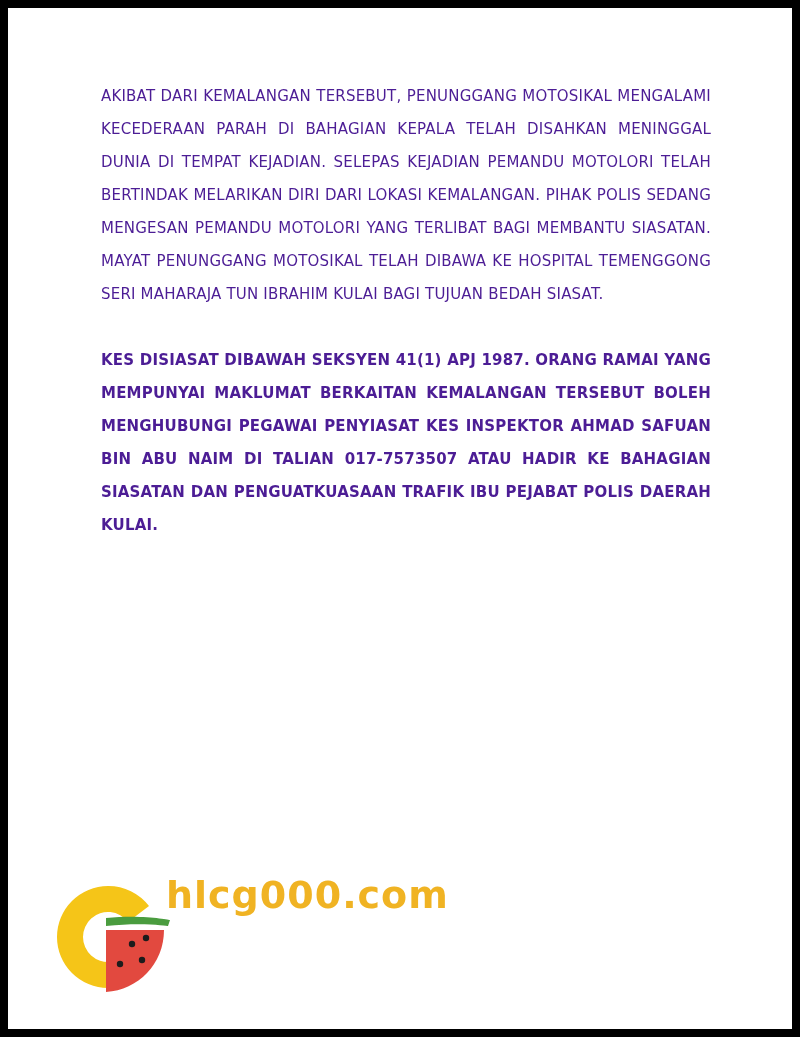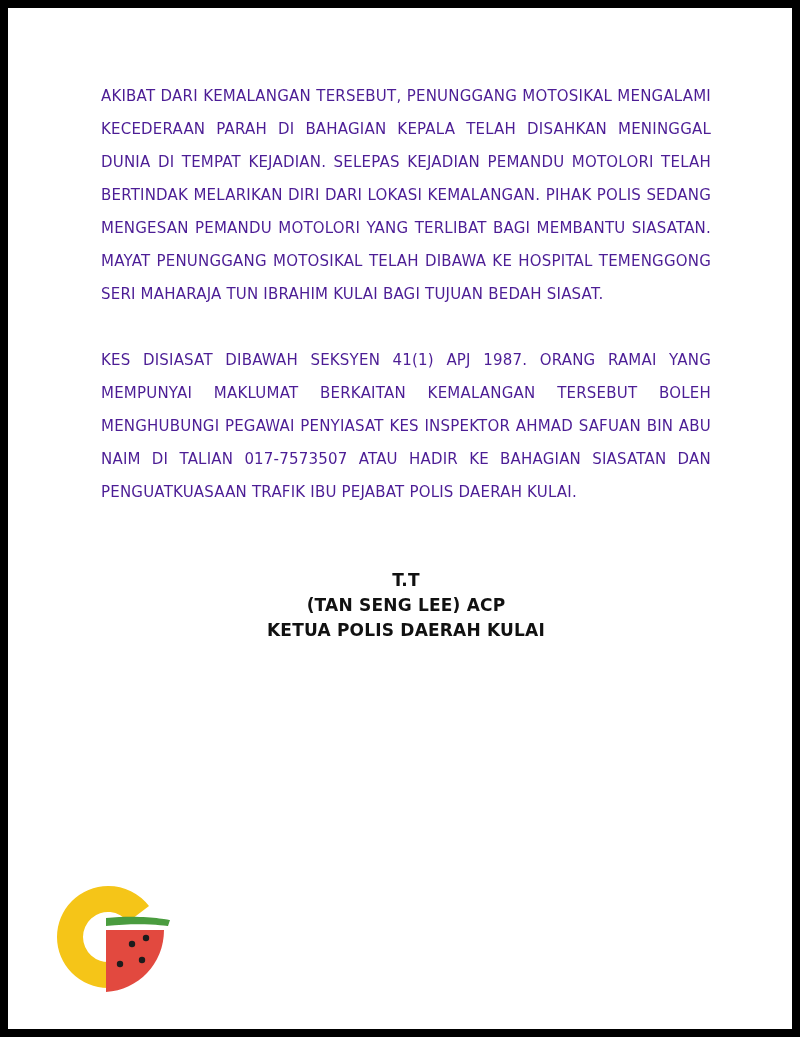--- a/index.html
+++ b/index.html
@@ -33,20 +33,21 @@
     line-height: 33px;
     color: #4c1d95;
     text-align: justify;
     text-align-last: left;
     letter-spacing: 0.2px;
     margin: 0 0 33px 0;
     font-weight: 400;
   }
   .para:last-of-type {
     margin-bottom: 0;
+    font-weight: bold;
   }
   .signature {
     position: absolute;
     left: 93px;
     top: 560px;
     width: 610px;
     text-align: center;
   }
   .sig-line {
     font-size: 17px;
@@ -98,35 +99,31 @@
 </head>
 <body>
 
 <div class="page">
 
   <div class="doc-body">
     <p class="para">AKIBAT DARI KEMALANGAN TERSEBUT, PENUNGGANG MOTOSIKAL MENGALAMI KECEDERAAN PARAH DI BAHAGIAN KEPALA TELAH DISAHKAN MENINGGAL DUNIA DI TEMPAT KEJADIAN. SELEPAS KEJADIAN PEMANDU MOTOLORI TELAH BERTINDAK MELARIKAN DIRI DARI LOKASI KEMALANGAN. PIHAK POLIS SEDANG MENGESAN PEMANDU MOTOLORI YANG TERLIBAT BAGI MEMBANTU SIASATAN. MAYAT PENUNGGANG MOTOSIKAL TELAH DIBAWA KE HOSPITAL TEMENGGONG SERI MAHARAJA TUN IBRAHIM KULAI BAGI TUJUAN BEDAH SIASAT.</p>
     <p class="para">KES DISIASAT DIBAWAH SEKSYEN 41(1) APJ 1987. ORANG RAMAI YANG MEMPUNYAI MAKLUMAT BERKAITAN KEMALANGAN TERSEBUT BOLEH MENGHUBUNGI PEGAWAI PENYIASAT KES INSPEKTOR AHMAD SAFUAN BIN ABU NAIM DI TALIAN 017-7573507 ATAU HADIR KE BAHAGIAN SIASATAN DAN PENGUATKUASAAN TRAFIK IBU PEJABAT POLIS DAERAH KULAI.</p>
   </div>
 
-  <div class="signature">
-    <div class="sig-line">T.T</div>
-    <div class="sig-line">(TAN SENG LEE) ACP</div>
-    <div class="sig-line">KETUA POLIS DAERAH KULAI</div>
-  </div>
 
   <div class="watermark">
     <div class="wm-logo">
       <svg width="128" height="118" viewBox="0 0 128 118" xmlns="http://www.w3.org/2000/svg">
         <path d="M62 8 A51 51 0 1 0 62 110 A51 51 0 0 0 103 90 L82 74 A25 25 0 1 1 82 44 L103 28 A51 51 0 0 0 62 8 Z" fill="#f5c518"></path>
         <path d="M118 52 C118 86 92 112 60 114 C60 114 60 52 60 52 Z" fill="#e2493f"></path>
         <path d="M122 48 C122 48 96 44 60 48 L60 40 C96 36 124 42 124 42 Z" fill="#4a9c3f"></path>
         <circle cx="86" cy="66" r="3.2" fill="#1c1c1c"></circle>
         <circle cx="96" cy="82" r="3.2" fill="#1c1c1c"></circle>
         <circle cx="74" cy="86" r="3.2" fill="#1c1c1c"></circle>
         <circle cx="100" cy="60" r="3.2" fill="#1c1c1c"></circle>
       </svg>
     </div>
     <div class="wm-text">
+      <div class="wm-url">hlcg000.com</div>
     </div>
   </div>
 
 </div>
 
 </body></html>

